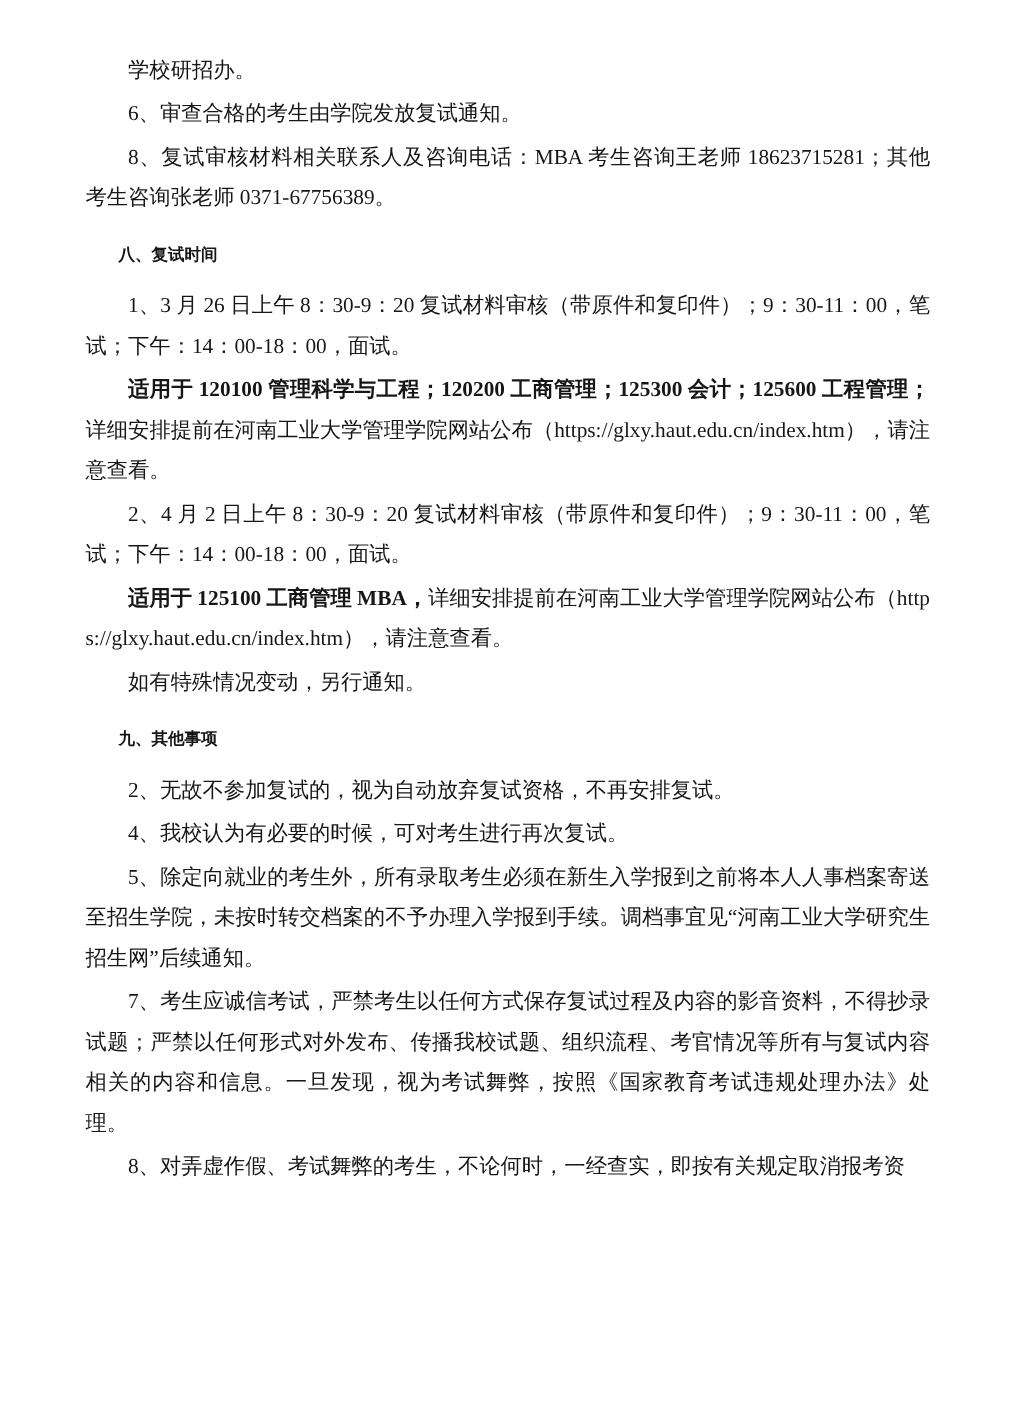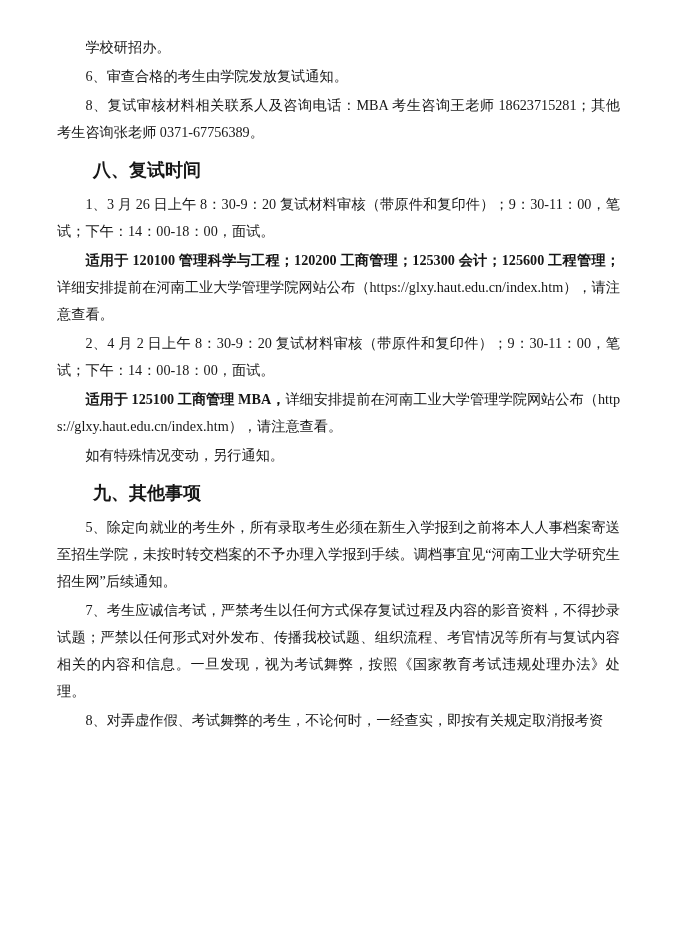--- a/index.html
+++ b/index.html
@@ -26,21 +26,21 @@
     margin: 0 0 2px 0;
     font-size: 14.2px;
     line-height: 27px;
     text-align: justify;
     text-indent: 2em;
     word-break: break-all;
   }
   .doc p.heading {
     font-family: "Liberation Sans", "DejaVu Sans", sans-serif;
     font-weight: bold;
-    font-size: 18px;
+    font-size: 11px;
     margin: 11px 0 7px 0;
     text-align: left;
   }
   .doc span.b {
     font-weight: bold;
   }
   .doc span.r {
     font-weight: normal;
   }
 </style>
@@ -52,17 +52,19 @@
       <p class="body"><span class="r">学校研招办。</span></p>
       <p class="body"><span class="r">6、审查合格的考生由学院发放复试通知。</span></p>
       <p class="body"><span class="r">8、复试审核材料相关联系人及咨询电话：MBA 考生咨询王老师 18623715281；其他考生咨询张老师 0371-67756389。</span></p>
       <p class="heading"><span class="b">八、复试时间</span></p>
       <p class="body"><span class="r">1、3 月 26 日上午 8：30-9：20 复试材料审核（带原件和复印件）；9：30-11：00，笔试；下午：14：00-18：00，面试。</span></p>
       <p class="body"><span class="b">适用于 120100 管理科学与工程；120200 工商管理；125300 会计；125600 工程管理；</span><span class="r">详细安排提前在河南工业大学管理学院网站公布（https://glxy.haut.edu.cn/index.htm），请注意查看。</span></p>
       <p class="body"><span class="r">2、4 月 2 日上午 8：30-9：20 复试材料审核（带原件和复印件）；9：30-11：00，笔试；下午：14：00-18：00，面试。</span></p>
       <p class="body"><span class="b">适用于 125100 工商管理 MBA，</span><span class="r">详细安排提前在河南工业大学管理学院网站公布（https://glxy.haut.edu.cn/index.htm），请注意查看。</span></p>
       <p class="body"><span class="r">如有特殊情况变动，另行通知。</span></p>
       <p class="heading"><span class="b">九、其他事项</span></p>
+      <p class="body"><span class="r">2、无故不参加复试的，视为自动放弃复试资格，不再安排复试。</span></p>
+      <p class="body"><span class="r">4、我校认为有必要的时候，可对考生进行再次复试。</span></p>
       <p class="body"><span class="r">5、除定向就业的考生外，所有录取考生必须在新生入学报到之前将本人人事档案寄送至招生学院，未按时转交档案的不予办理入学报到手续。调档事宜见“河南工业大学研究生招生网”后续通知。</span></p>
       <p class="body"><span class="r">7、考生应诚信考试，严禁考生以任何方式保存复试过程及内容的影音资料，不得抄录试题；严禁以任何形式对外发布、传播我校试题、组织流程、考官情况等所有与复试内容相关的内容和信息。一旦发现，视为考试舞弊，按照《国家教育考试违规处理办法》处理。</span></p>
       <p class="body"><span class="r">8、对弄虚作假、考试舞弊的考生，不论何时，一经查实，即按有关规定取消报考资</span></p>
     </div>
 </div>
 
 </body></html>

